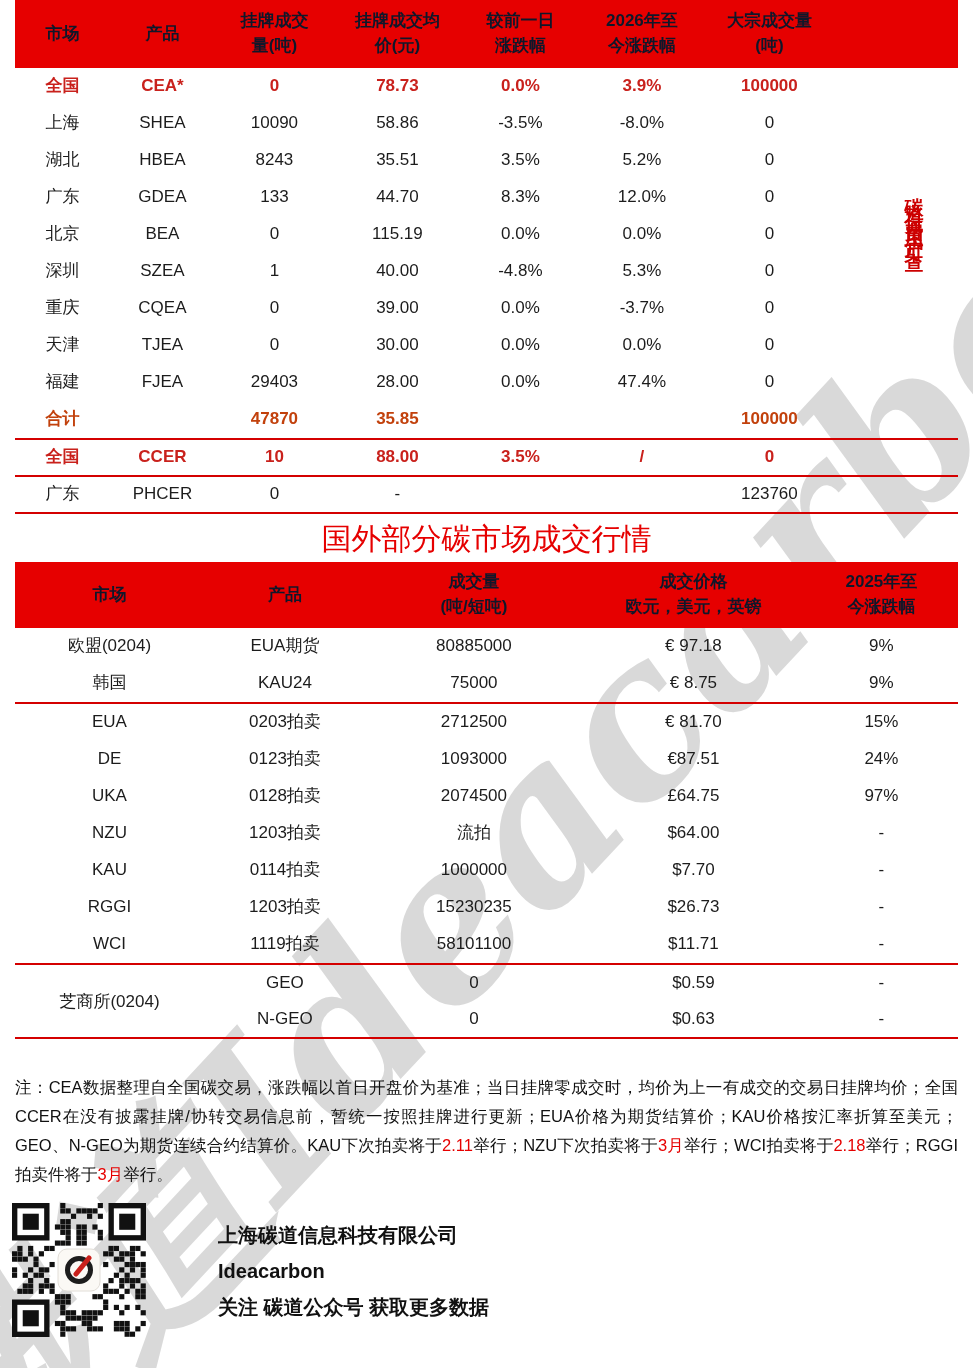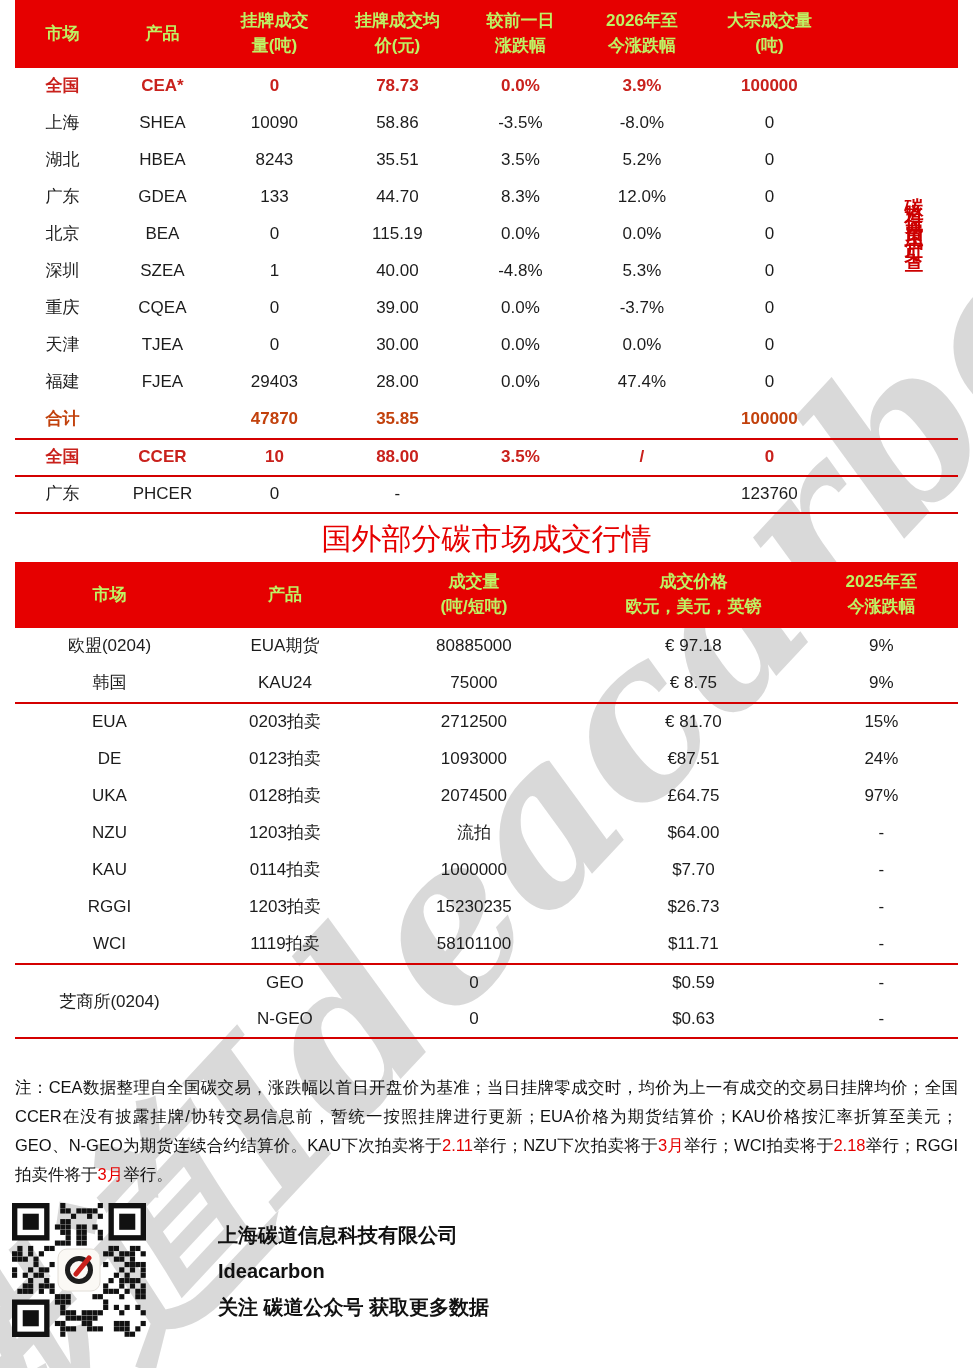--- a/index.html
+++ b/index.html
@@ -5,21 +5,21 @@
   html,body{margin:0;padding:0;background:#fff;}
   .page{position:relative;width:973px;height:1368px;background:#fff;overflow:hidden;
         font-family:"Liberation Sans","DejaVu Sans",sans-serif;color:#1c1c1c;}
   .watermark{position:absolute;left:545px;top:820px;transform:translate(-50%,-50%) rotate(-47deg);
         white-space:nowrap;font-family:"DejaVu Serif",serif;font-style:italic;font-weight:700;
         font-size:215px;color:rgba(120,120,120,0.28);z-index:0;pointer-events:none;}
   .page>*:not(.watermark){position:relative;z-index:1;}
   h1.title{margin:28px 15px 18px;text-align:center;font-size:23px;font-weight:700;color:#e60000;line-height:30px;}
   h2.title{margin:10px 15px 8px;text-align:center;font-size:30px;font-weight:400;color:#e60000;line-height:30px;}
   .tbl{margin:0 15px;position:relative;}
-  .thead{background:#e60000;color:#bef264;display:flex;align-items:stretch;font-weight:700;font-size:17px;}
+  .thead{background:#e60000;color:#0f172a;display:flex;align-items:stretch;font-weight:700;font-size:17px;}
   .t1 .thead{height:68px;}
   .t2 .thead{height:66px;}
   .hc{display:flex;flex-direction:column;justify-content:center;text-align:center;line-height:1.45;}
   .row{display:flex;align-items:center;height:37px;font-size:17px;}
   .c{text-align:center;line-height:1.2;}
   .row.hl .c{color:#c9211c;font-weight:700;}
   .row.sum .c{color:#c2410c;font-weight:700;}
   .row.sm{height:35px;}
   .row.cme{height:36px;}
   .dc1{width:10.07%;} .dc2{width:11.13%;} .dc3{width:12.62%;} .dc4{width:13.47%;}

